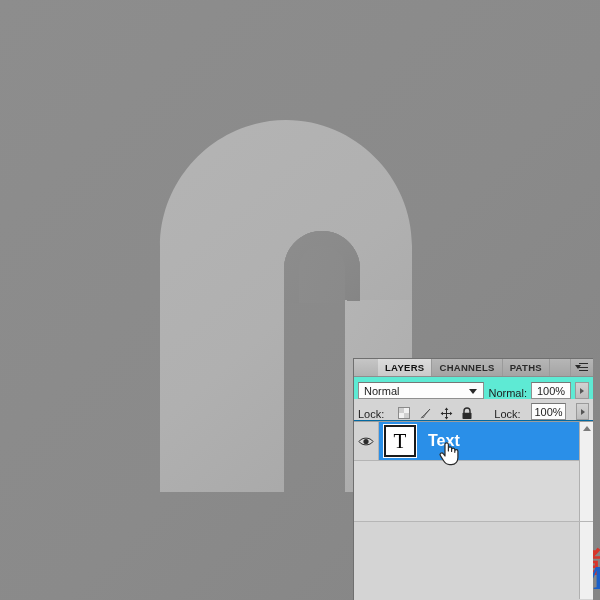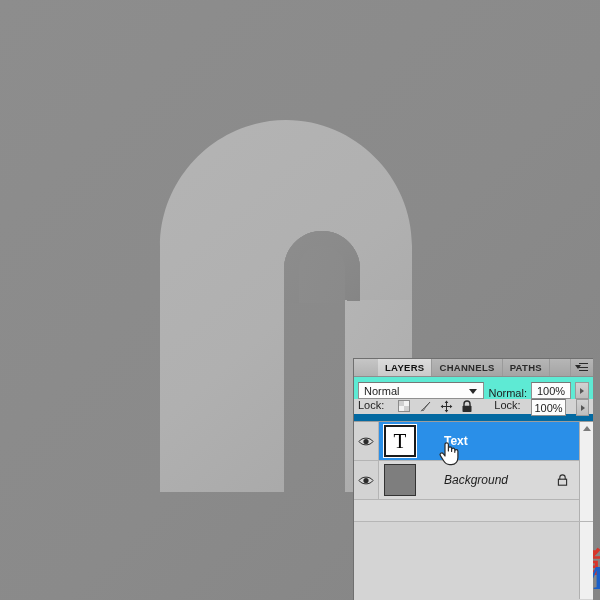--- a/index.html
+++ b/index.html
@@ -227,26 +227,26 @@
   .stepper-arrow {
     width: 0; height: 0;
     border-top: 3px solid transparent;
     border-bottom: 3px solid transparent;
     border-left: 4px solid #555;
   }
 
   
   .lock-row {
     display: flex;
-    align-items: flex-start;
+    align-items: flex-end;
     height: 22px;
     padding: 0 4px;
     background: #d4d4d4;
     box-sizing: border-box;
-    border-bottom: 7px solid #0369a1;
+    border-bottom: 1px solid #0369a1;
     gap: 10px;
   }
   .lock-icons {
     display: flex;
     align-items: center;
     gap: 7px;
     margin-left: 3px;
   }
   .lock-icon {
     width: 14px;
@@ -315,22 +315,22 @@
     outline: 1px solid #fff;
   }
   .thumb-t {
     font-family: "Liberation Serif", serif;
     font-size: 21px;
     color: #000;
     line-height: 1;
   }
   .thumb-bg { background: #7e7e7e; }
   .layer-name {
-    margin-left: 28px;
-    font-size: 12px;
+    margin-left: 12px;
+    font-size: 16px;
     color: #1d1d1d;
     white-space: nowrap;
   }
   .layer-row.selected .layer-name {
     color: #ffffff;
     font-weight: bold;
   }
   .layer-name.italic { font-style: italic; }
   .lock-badge {
     margin-left: auto;
@@ -771,36 +771,20 @@
               <path d="M1 5.5 C4 1 12 1 15 5.5 C12 10 4 10 1 5.5 Z" fill="#d9d9d9" stroke="#2b2b2b" stroke-width="1"></path>
               <circle cx="8" cy="5.5" r="2.6" fill="#2b2b2b"></circle>
             </svg>
           </div>
           <div class="thumb">
             <span class="thumb-t">T</span>
           </div>
           <span class="layer-name">Text</span>
         </div>
 
-        <div class="layer-row">
-          <div class="eye-cell">
-            <svg width="16" height="11" viewBox="0 0 16 11">
-              <path d="M1 5.5 C4 1 12 1 15 5.5 C12 10 4 10 1 5.5 Z" fill="#d9d9d9" stroke="#2b2b2b" stroke-width="1"></path>
-              <circle cx="8" cy="5.5" r="2.6" fill="#2b2b2b"></circle>
-            </svg>
-          </div>
-          <div class="thumb thumb-bg"></div>
-          <span class="layer-name italic">Background</span>
-          <span class="lock-badge">
-            <svg width="11" height="12" viewBox="0 0 11 12">
-              <path d="M2.8 5.4 L2.8 3.6 A2.7 2.7 0 0 1 8.2 3.6 L8.2 5.4" fill="none" stroke="#2b2b2b" stroke-width="1.1"></path>
-              <rect x="1.4" y="5.2" width="8.2" height="6" fill="none" stroke="#2b2b2b" stroke-width="1.1"></rect>
-            </svg>
-          </span>
-        </div>
 
       </div>
       <div class="scrollbar">
         <div class="scroll-up">
           <span class="scroll-up-arrow"></span>
         </div>
       </div>
     </div>
 
     <div class="panel-filler">

